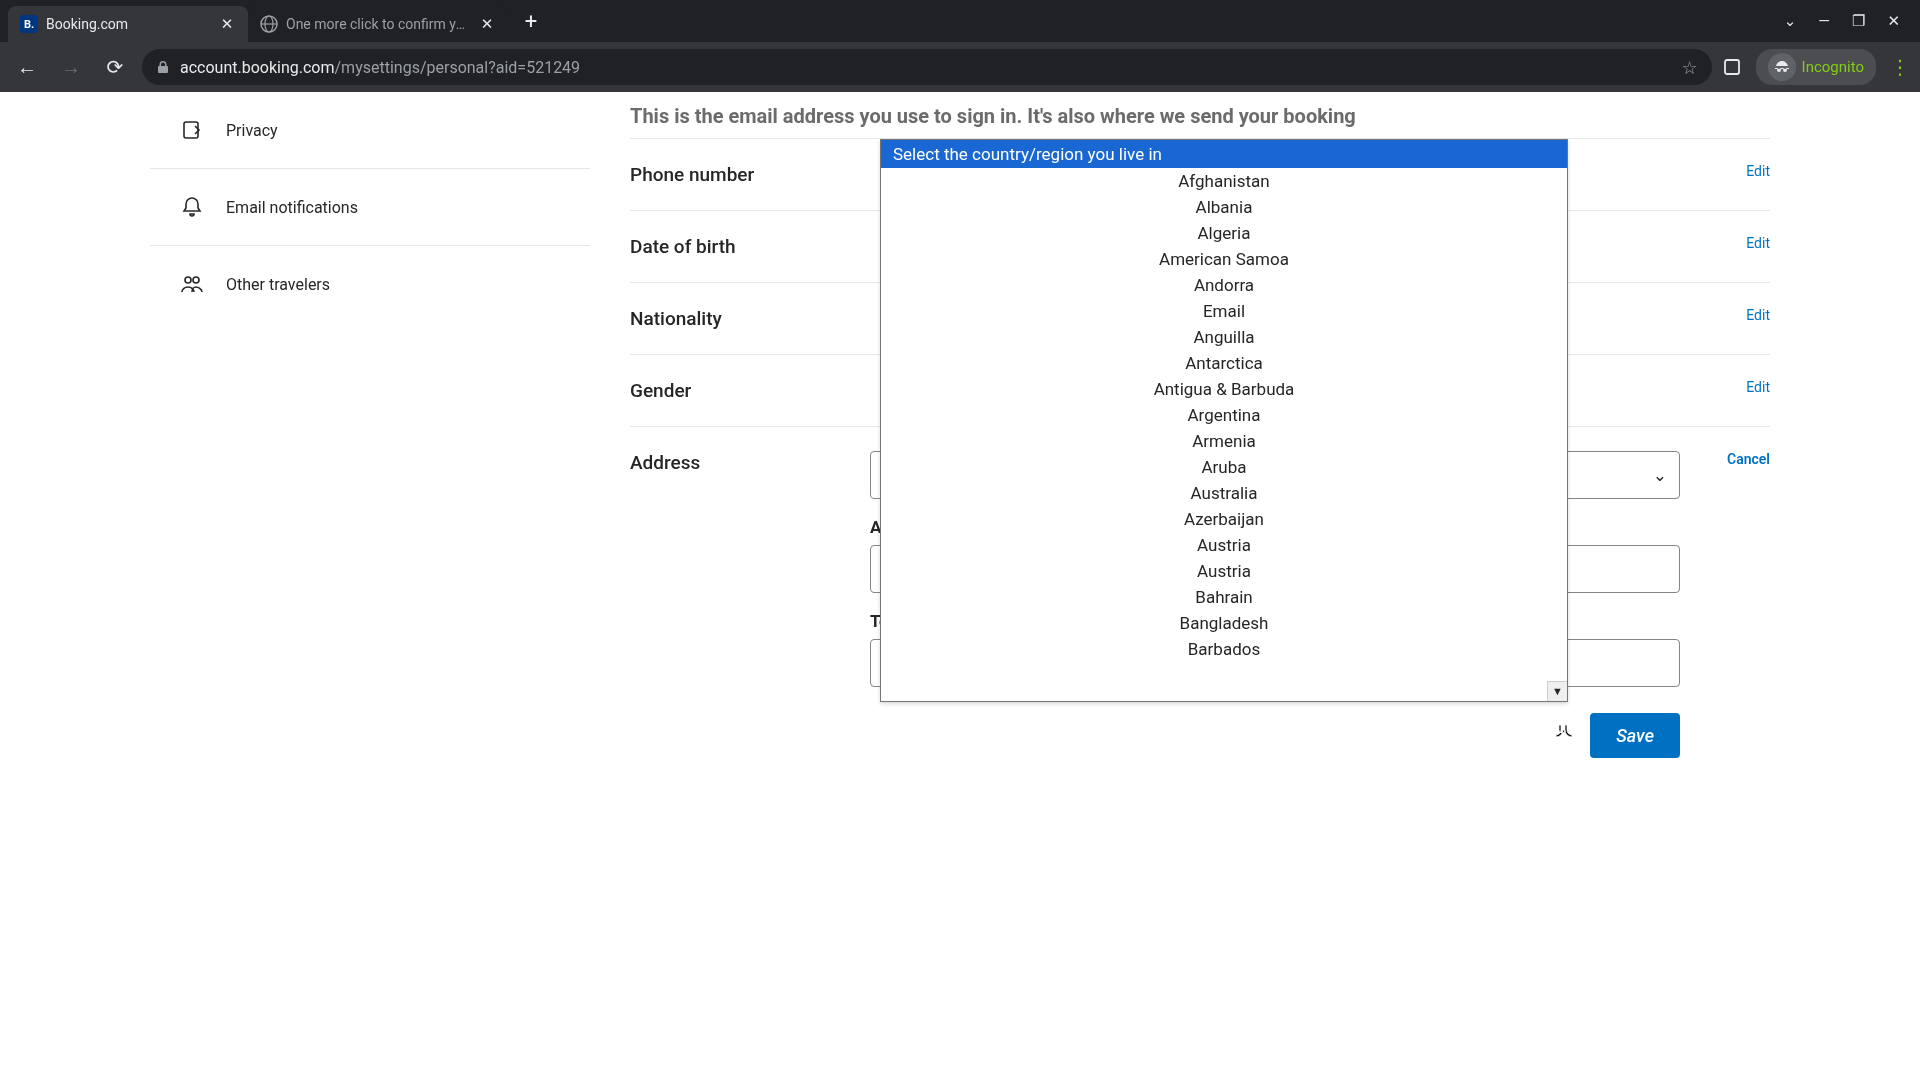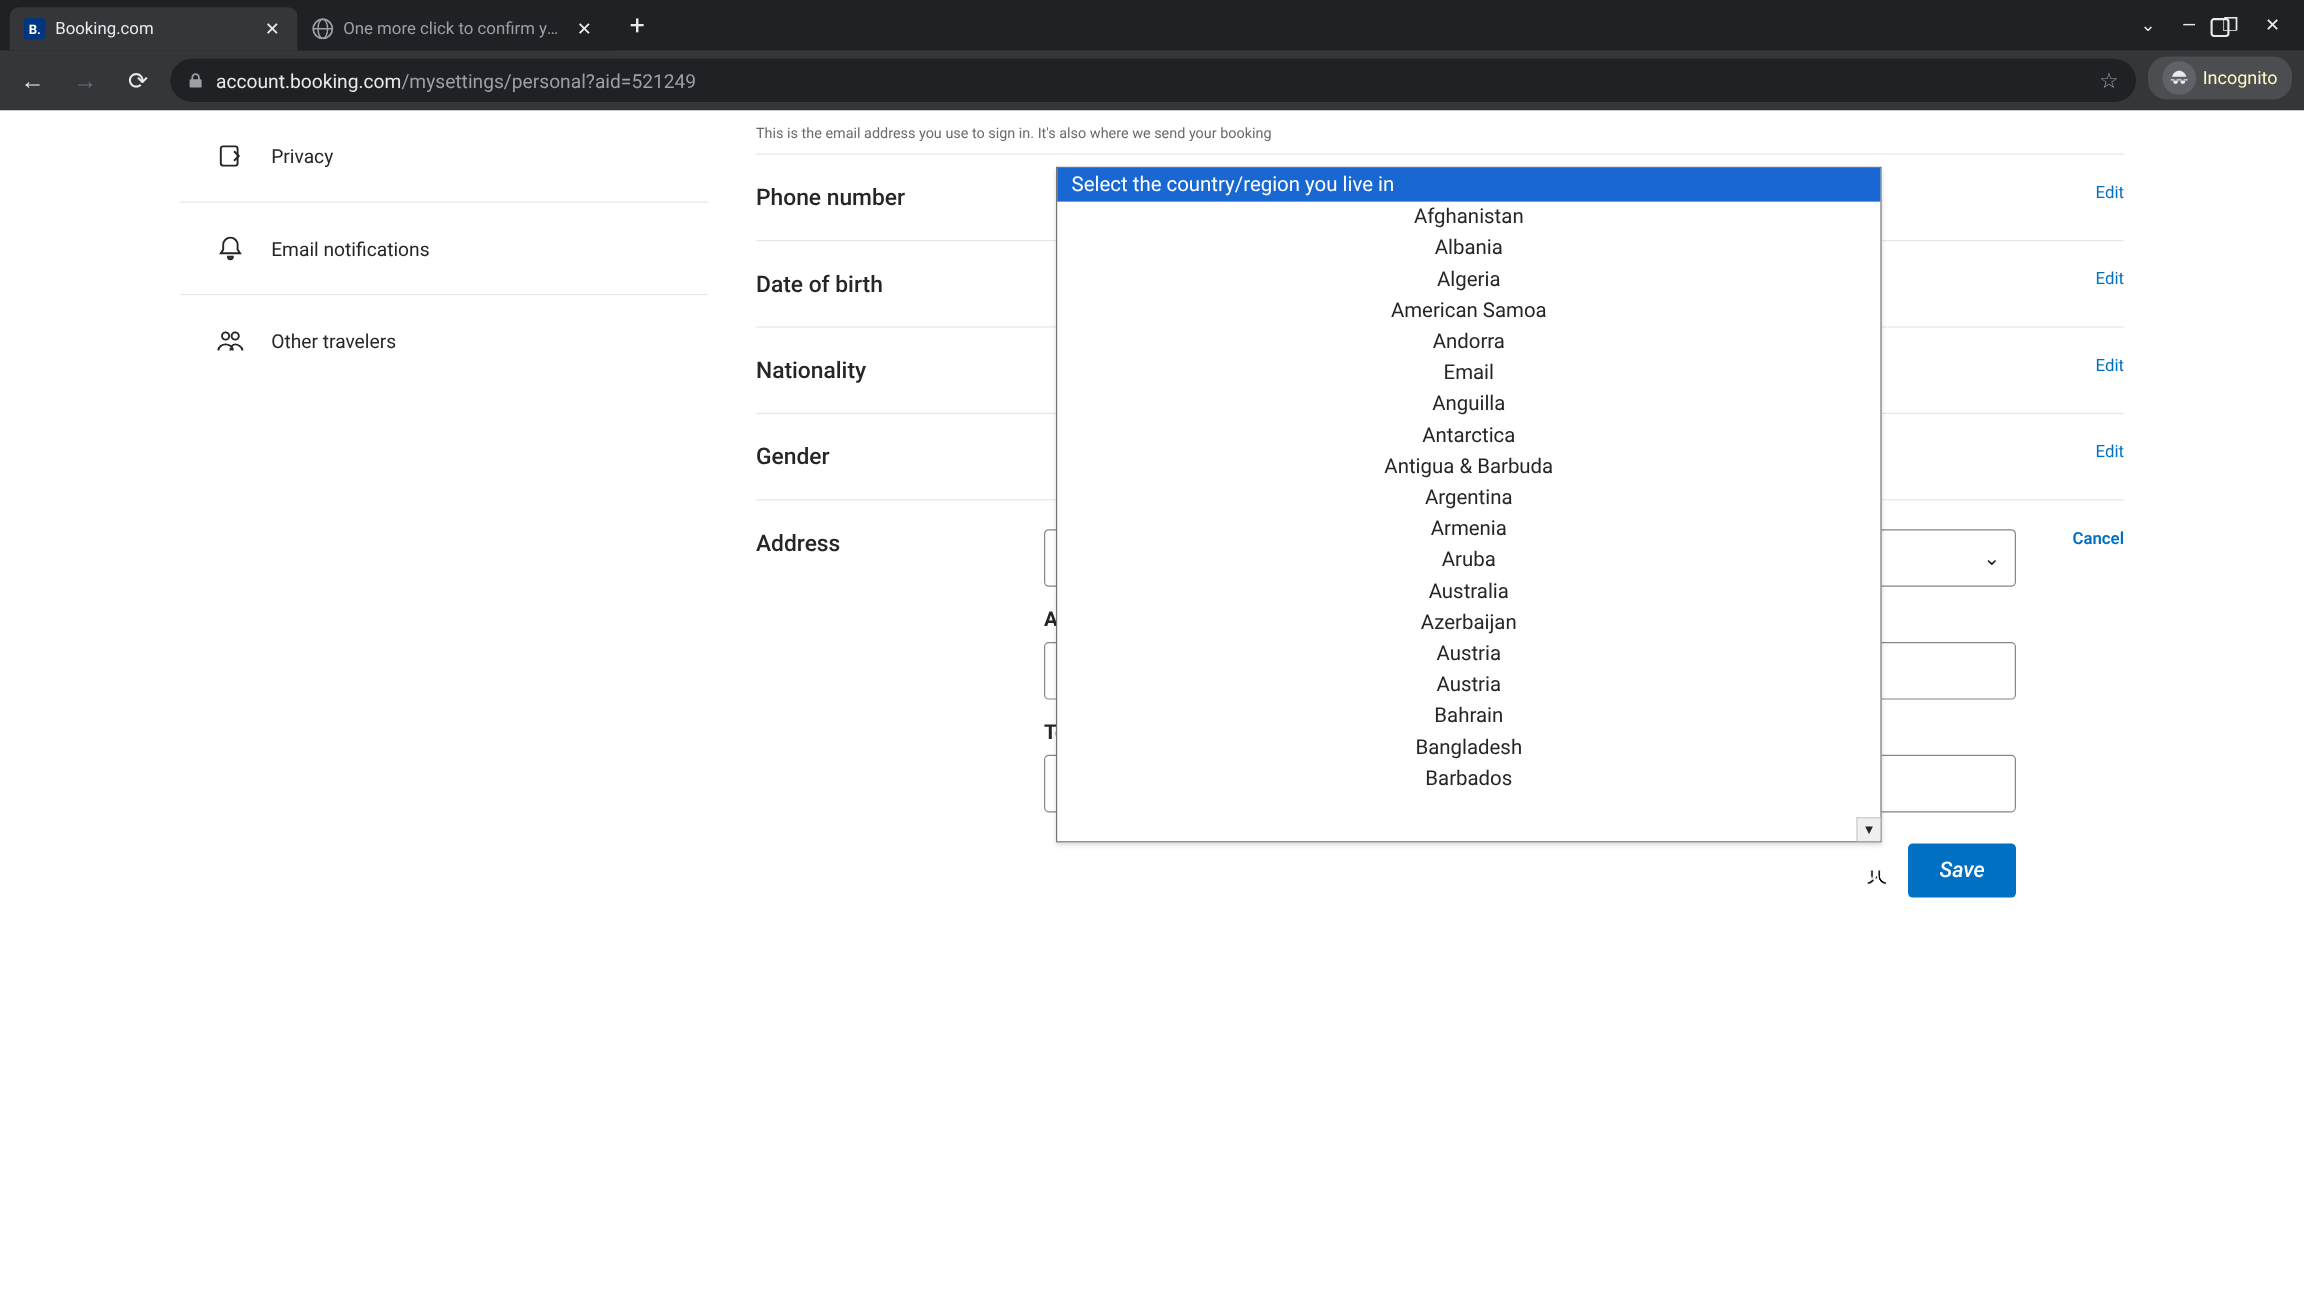--- a/index.html
+++ b/index.html
@@ -17,35 +17,35 @@
     .new-tab { width: 30px; height: 30px; display: flex; align-items: center; justify-content: center; color: #e8eaed; font-size: 22px; margin-left: 8px; cursor: pointer; }
     .window-controls { margin-left: auto; display: flex; gap: 22px; padding-right: 12px; }
     .window-controls span { color: #e8eaed; font-size: 15px; cursor: pointer; }
 
     .toolbar { display: flex; align-items: center; height: 50px; background: #35363a; padding: 0 10px; gap: 10px; }
     .nav-btn { width: 34px; height: 34px; display: flex; align-items: center; justify-content: center; color: #e8eaed; font-size: 20px; cursor: pointer; }
     .nav-btn.disabled { color: #6b6e73; cursor: default; }
     .address-bar { flex: 1; height: 36px; background: #202124; border-radius: 18px; display: flex; align-items: center; padding: 0 14px; gap: 10px; color: #e8eaed; font-size: 16px; }
     .lock-icon { color: #9aa0a6; font-size: 14px; }
     .url-dim { color: #9aa0a6; }
-    .toolbar-right { display: flex; align-items: center; gap: 14px; color: #fef9c3; flex-direction: column; }
+    .toolbar-right { display: flex; align-items: center; gap: 14px; color: #84cc16; }
     .incognito-badge { display: flex; align-items: center; gap: 6px; background: #4c4d51; padding: 4px 12px; border-radius: 16px; font-size: 15px; }
     .avatar-circle { width: 28px; height: 28px; border-radius: 50%; background: #5f6368; display: flex; align-items: center; justify-content: center; }
 
     
     .page { position: relative; background: #fff; height: calc(1080px - 92px); }
     .content-wrap { display: flex; padding: 0 150px; gap: 40px; }
 
     .sidebar { width: 440px; flex-shrink: 0; }
     .sidebar-item { display: flex; align-items: center; gap: 22px; padding: 26px 30px; border-bottom: 1px solid #e7e7e7; cursor: pointer; font-size: 16px; color: #262626; }
     .sidebar-item:last-child { border-bottom: none; }
     .sidebar-icon { width: 24px; height: 24px; color: #262626; }
 
     .main { flex: 1; padding-top: 12px; }
-    .intro-text { color: #6b6b6b; font-size: 12px; margin-bottom: 10px; }
+    .intro-text { color: #6b6b6b; font-size: 20px; margin-bottom: 10px; font-weight: bold; }
     .field-row { display: flex; align-items: flex-start; padding: 24px 0; border-bottom: 1px solid #e7e7e7; }
     .field-label { width: 240px; font-size: 19px; color: #262626; font-weight: 500; }
     .field-body { flex: 1; }
     .field-action { width: 90px; text-align: right; color: #0071c2; font-size: 14px; cursor: pointer; }
     .field-action.cancel { font-weight: 600; }
 
     .form-label { font-weight: 700; font-size: 17px; margin-bottom: 8px; color: #262626; }
     .form-input { width: 100%; height: 48px; border: 1px solid #868686; border-radius: 4px; padding: 0 12px; font-size: 17px; }
     .form-input::placeholder { color: #6b6b6b; }
     .form-select-box { width: 100%; height: 48px; border: 1px solid #868686; border-radius: 4px; padding: 0 12px; font-size: 17px; display: flex; align-items: center; justify-content: space-between; cursor: pointer; position: relative; color: #262626; }

